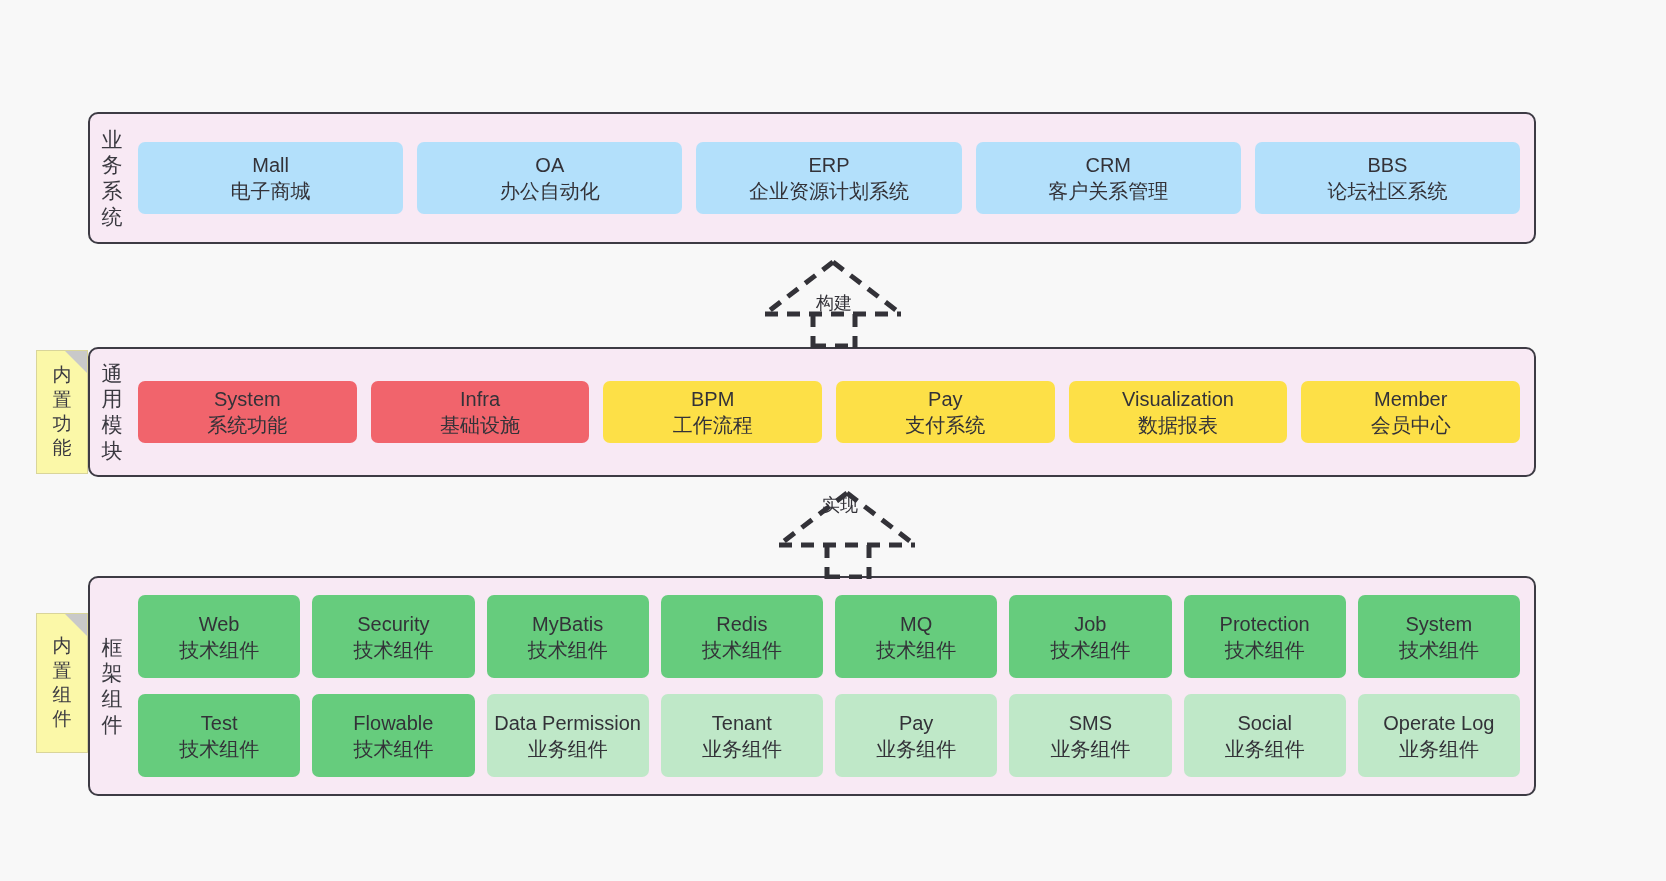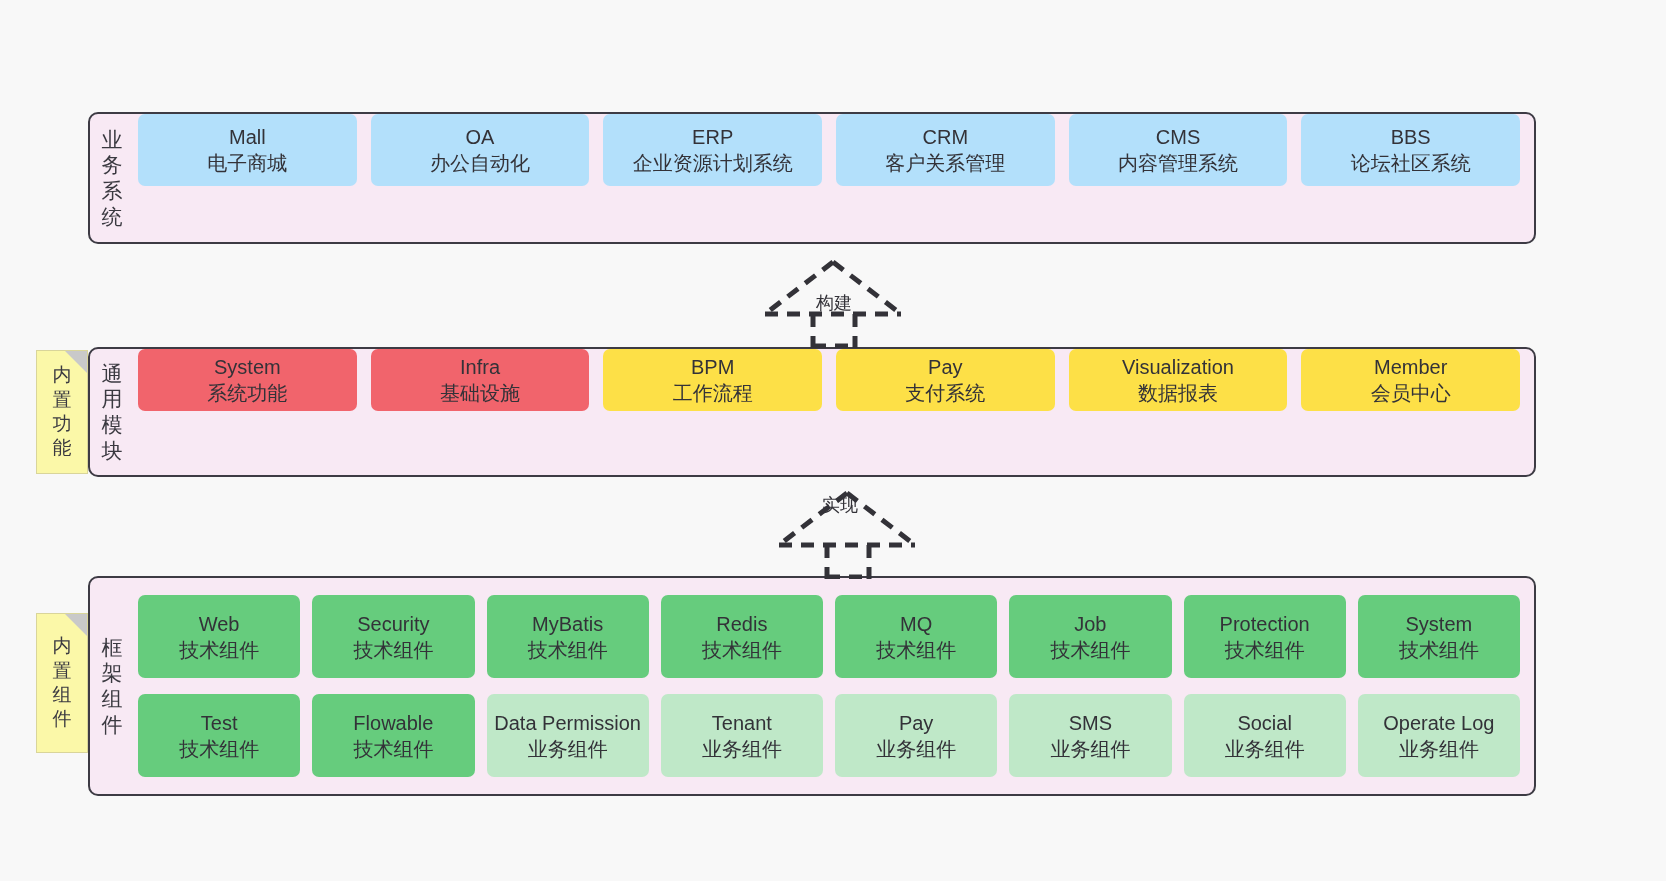--- a/index.html
+++ b/index.html
@@ -34,20 +34,21 @@
     font-size:21px;
     line-height:1.22;
     color:#3a3940;
     letter-spacing:0;
     user-select:none;
   }
   .layer-label span{display:block;}
   .cards{
     flex:1 1 auto;
     display:flex;
+    align-items:center;
     padding:0 14px 0 4px;
     gap:14px;
   }
   .cards-grid{
     flex:1 1 auto;
     display:flex;
     flex-direction:column;
     justify-content:center;
     gap:16px;
     padding:0 14px 0 4px;
@@ -156,24 +157,20 @@
       </div>
       <div class="card c-blue">
         <span class="l1">ERP</span>
         <span class="l2">企业资源计划系统</span>
       </div>
       <div class="card c-blue">
         <span class="l1">CRM</span>
         <span class="l2">客户关系管理</span>
       </div>
       <div class="card c-blue">
-        <span class="l1">CMS</span>
-        <span class="l2">内容管理系统</span>
-      </div>
-      <div class="card c-blue">
         <span class="l1">BBS</span>
         <span class="l2">论坛社区系统</span>
       </div>
     </div>
   </div>
 
   <svg class="arrow" id="arrow-build" viewBox="0 0 150 90">
     <path d="M75 4 L143 56" fill="none" stroke="#333238" stroke-width="5" stroke-dasharray="13,9"></path>
     <path d="M75 4 L7 56" fill="none" stroke="#333238" stroke-width="5" stroke-dasharray="13,9"></path>
     <path d="M7 56 L143 56" fill="none" stroke="#333238" stroke-width="5" stroke-dasharray="13,9"></path>

